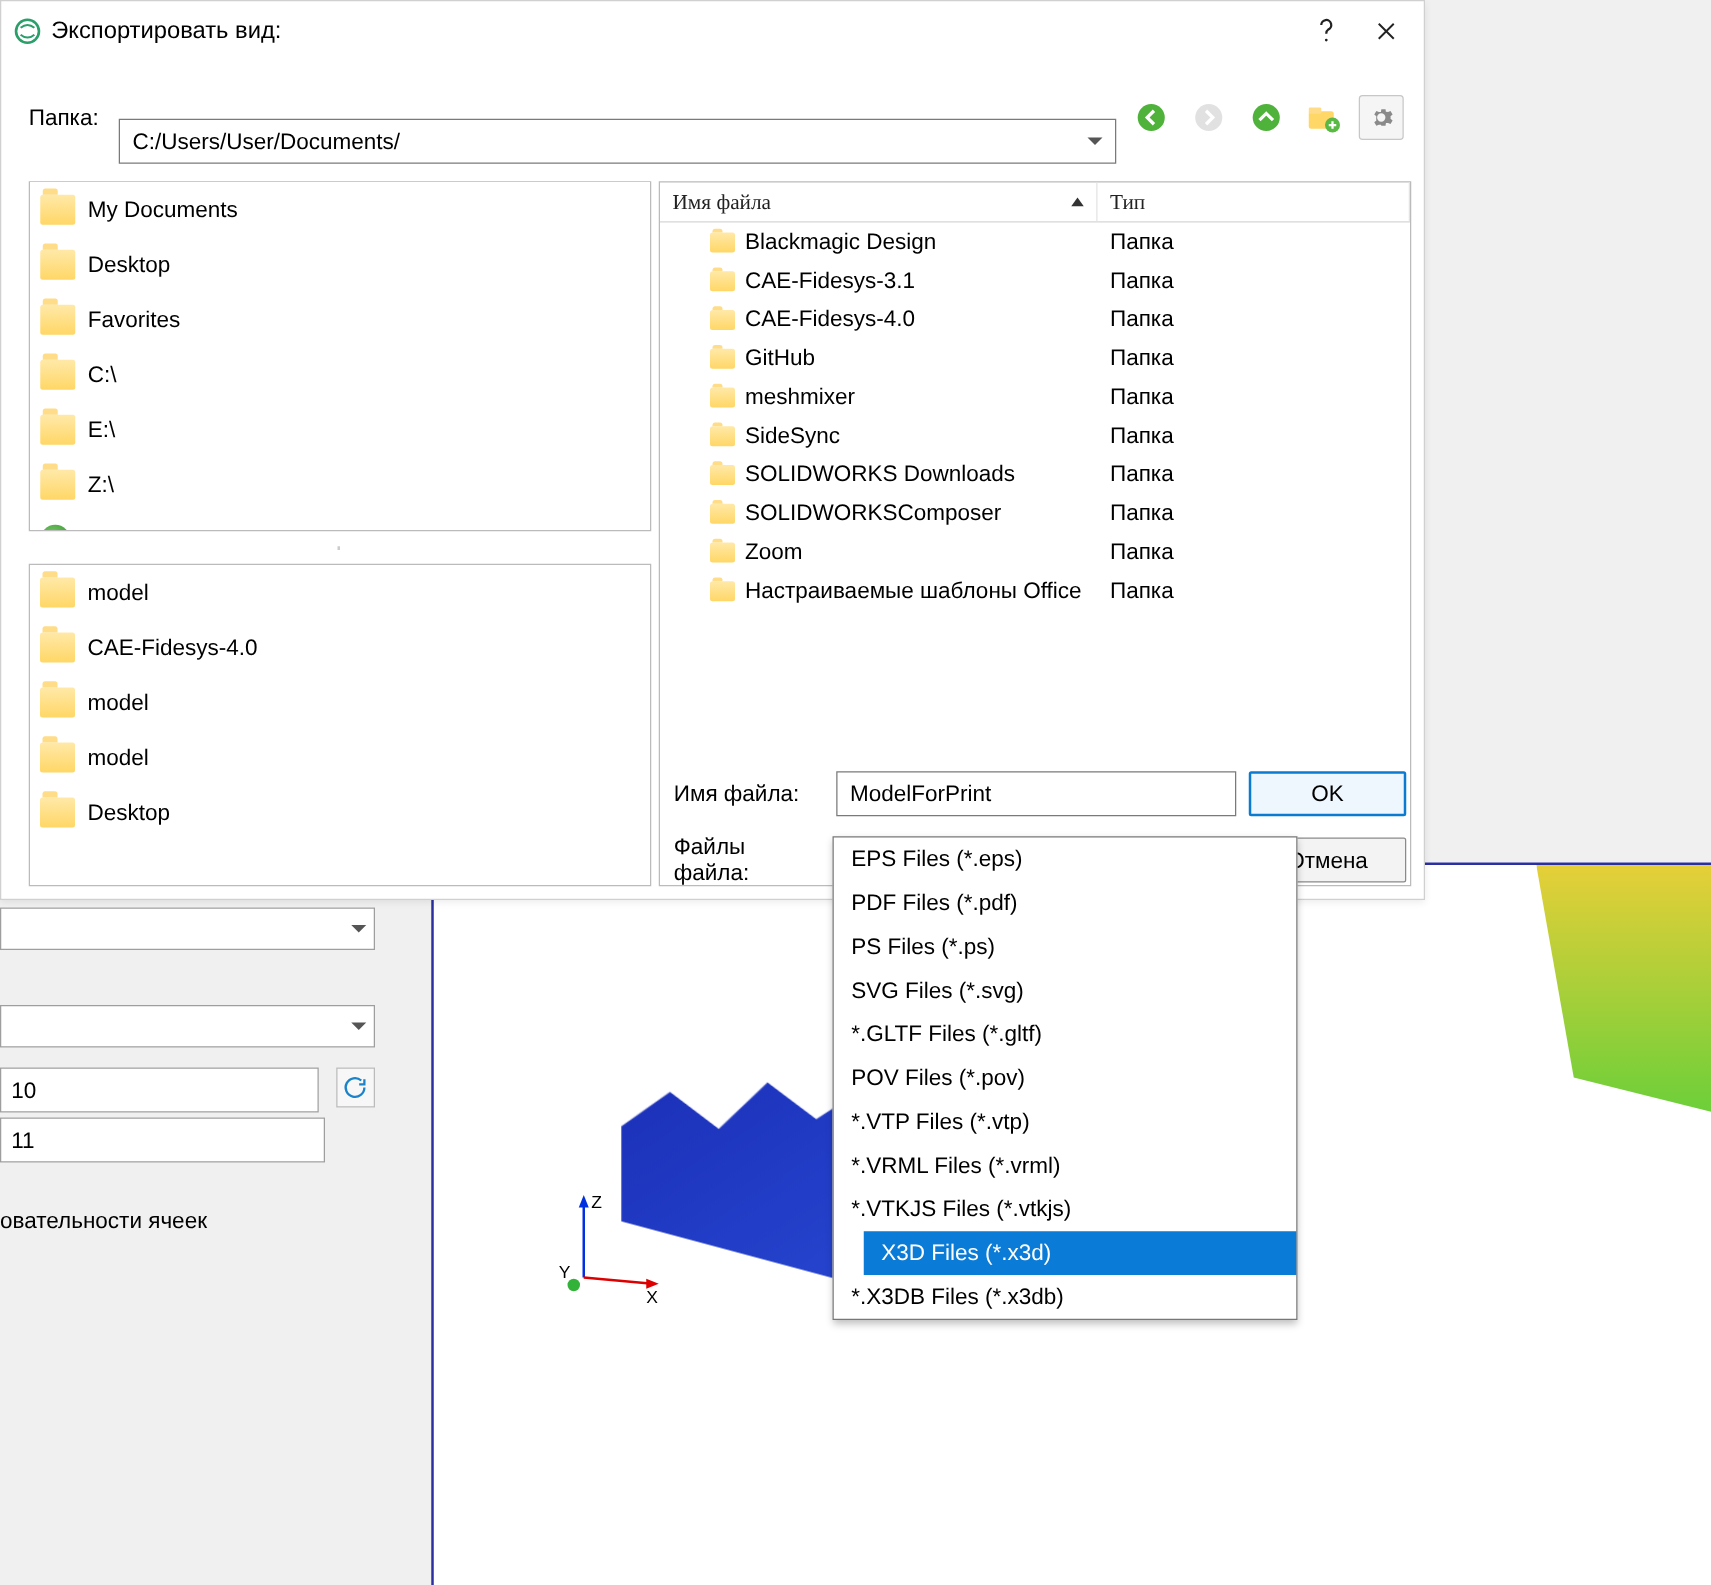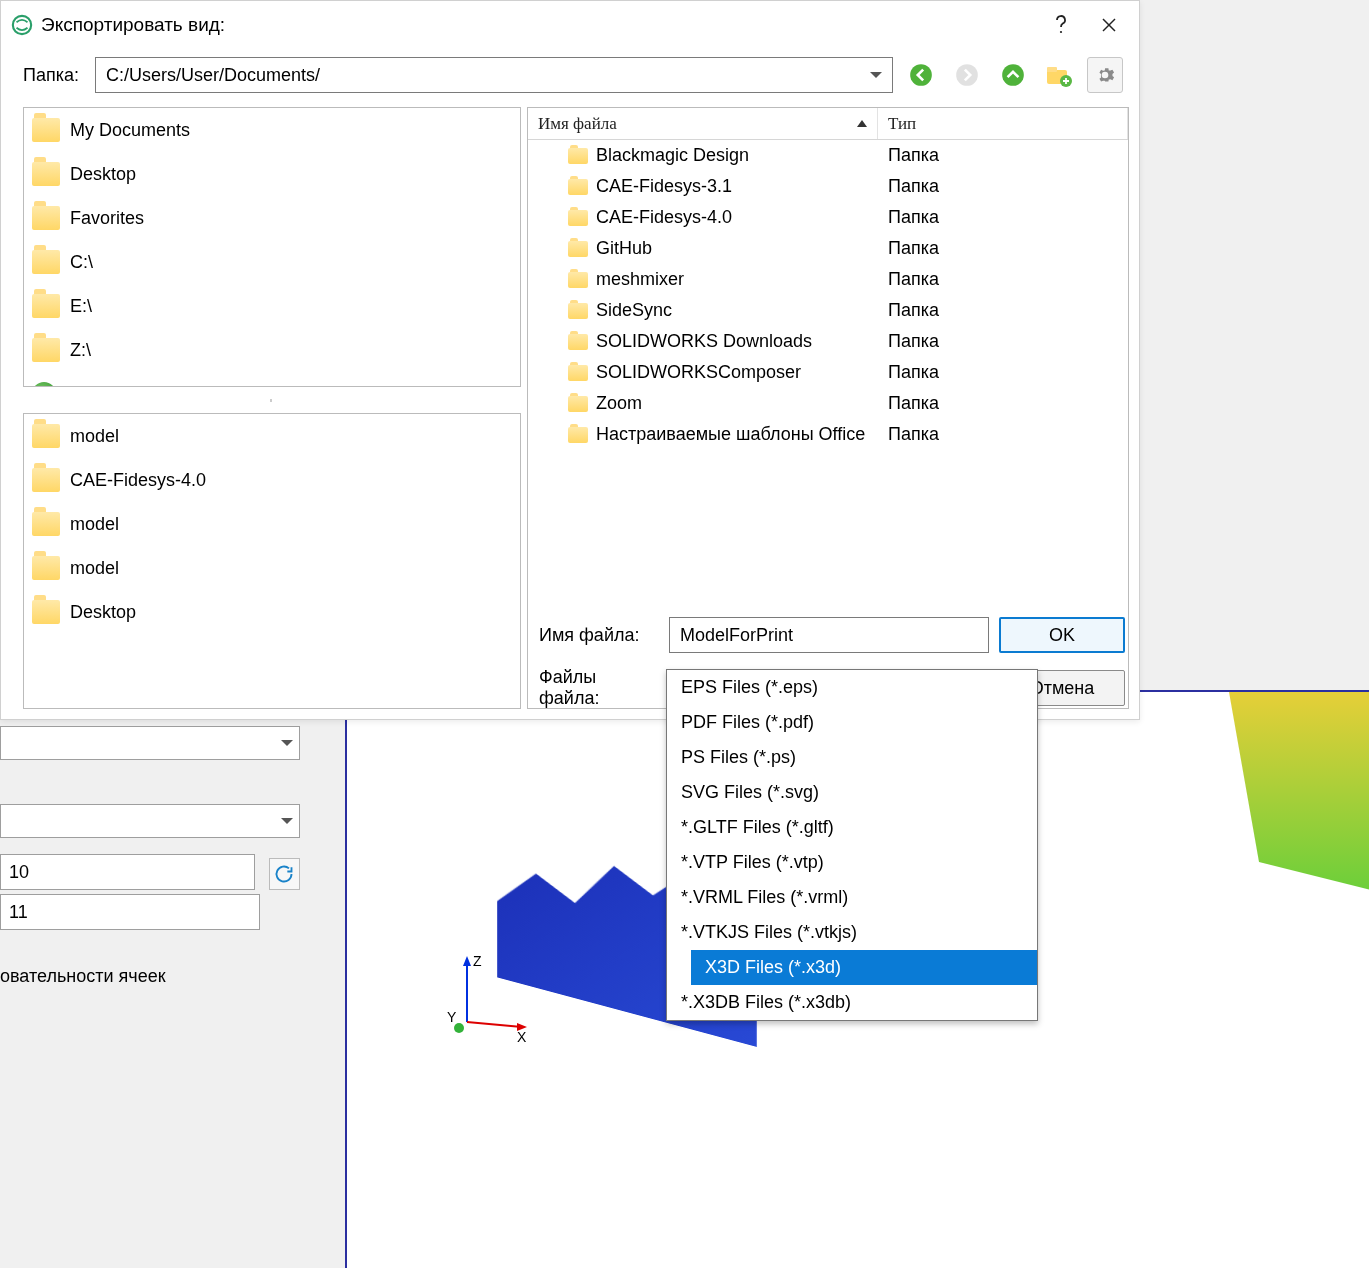--- a/index.html
+++ b/index.html
@@ -32,21 +32,21 @@
     justify-content: flex-end;
     padding-right: 6px;
   }
   .bg-combo .tri {
     width: 0; height: 0;
     border-left: 6px solid transparent;
     border-right: 6px solid transparent;
     border-top: 6px solid #555;
   }
   .bg-spin {
-    display: flex; align-items: flex-end; gap: 6px; margin: 4px 0;
+    display: flex; align-items: flex-start; gap: 6px; margin: 4px 0;
   }
   .bg-spin input {
     background: #fff;
     border: 1px solid #9e9e9e;
     height: 36px;
     width: 260px;
     font-size: 18px;
     padding: 0 8px;
   }
   .bg-refresh {
@@ -131,20 +131,21 @@
   .path-label { font-size: 18px; width: 62px; }
   .path-input {
     flex: 1;
     height: 36px;
     border: 1px solid #7a7a7a;
     background: #fff;
     display: flex; align-items: center;
     padding: 0 10px;
     position: relative;
     font-size: 18px;
+    margin-top: 38px;
   }
   .path-input .tri {
     position: absolute; right: 10px;
     width: 0; height: 0;
     border-left: 6px solid transparent;
     border-right: 6px solid transparent;
     border-top: 6px solid #555;
   }
   .nav-btn {
     width: 36px; height: 36px;
@@ -582,18 +583,19 @@
   </div>
 
 </div>
 
 <div class="dropdown" id="filetype-dropdown">
     <div class="opt">EPS Files (*.eps)</div>
     <div class="opt">PDF Files (*.pdf)</div>
     <div class="opt">PS Files (*.ps)</div>
     <div class="opt">SVG Files (*.svg)</div>
     <div class="opt">*.GLTF Files (*.gltf)</div>
+    <div class="opt">POV Files (*.pov)</div>
     <div class="opt">*.VTP Files (*.vtp)</div>
     <div class="opt">*.VRML Files (*.vrml)</div>
     <div class="opt">*.VTKJS Files (*.vtkjs)</div>
     <div class="opt selected">X3D Files (*.x3d)</div>
     <div class="opt">*.X3DB Files (*.x3db)</div>
   </div>
 
 </body></html>

